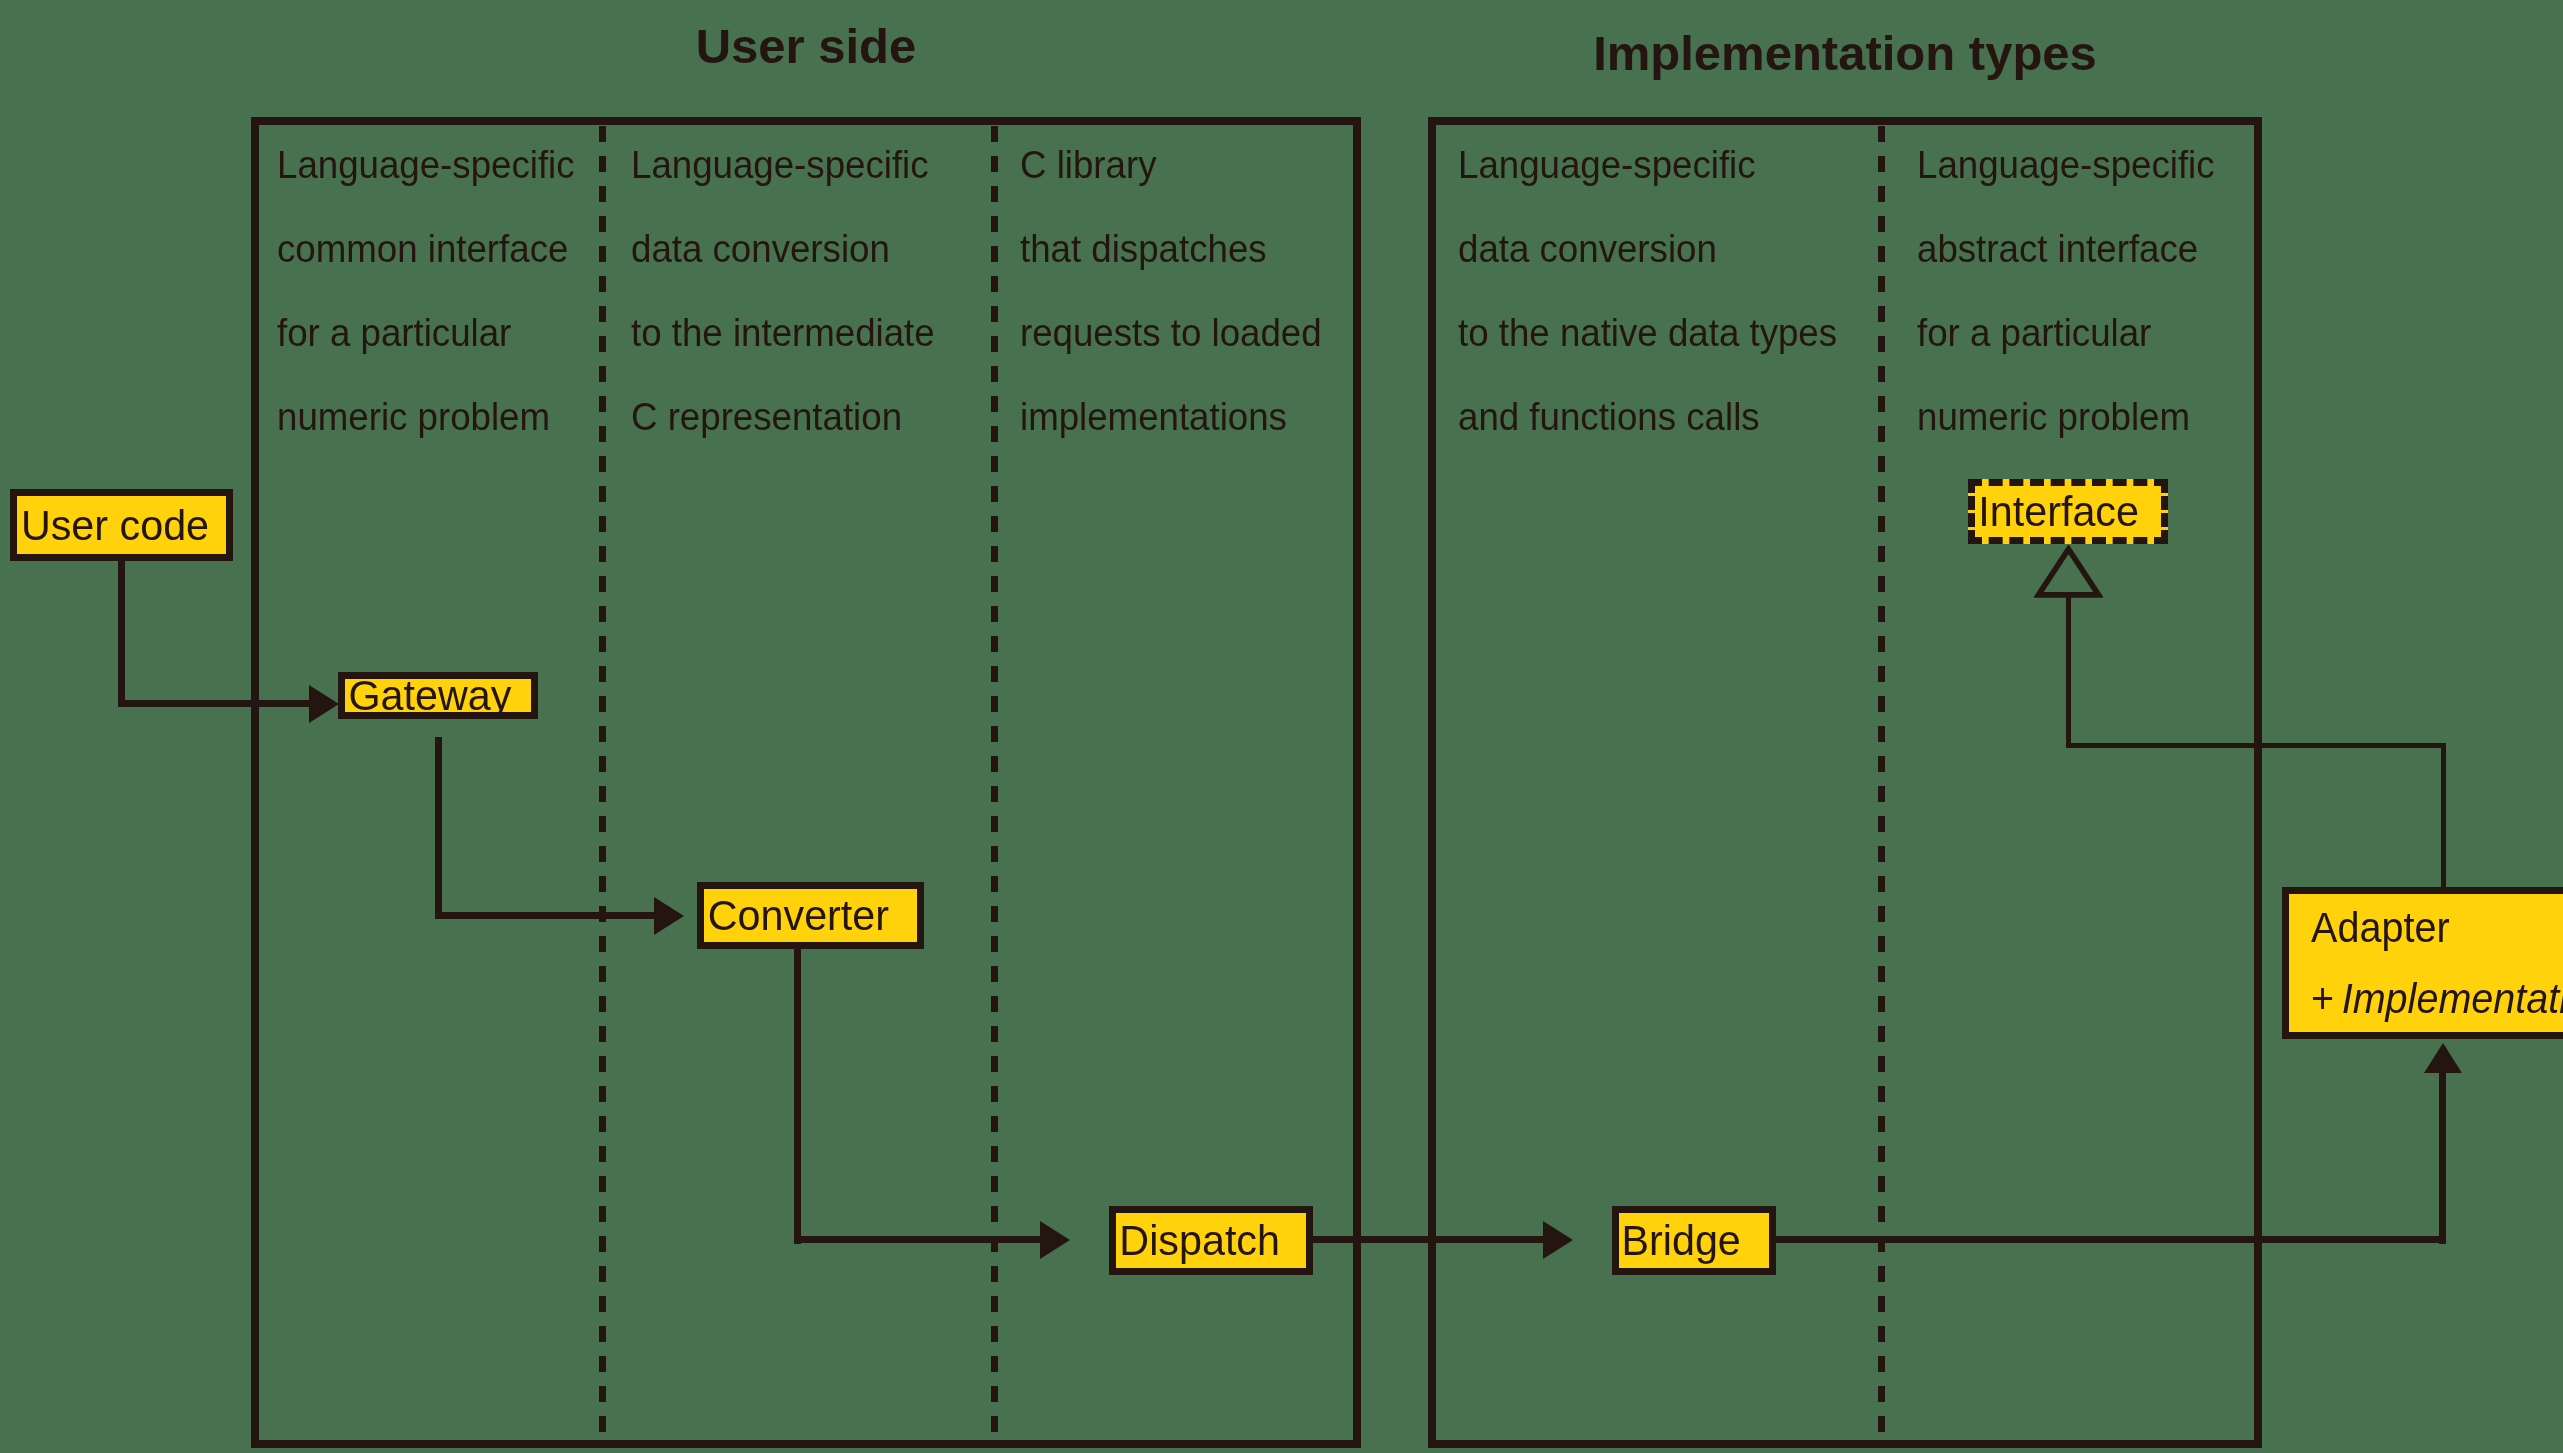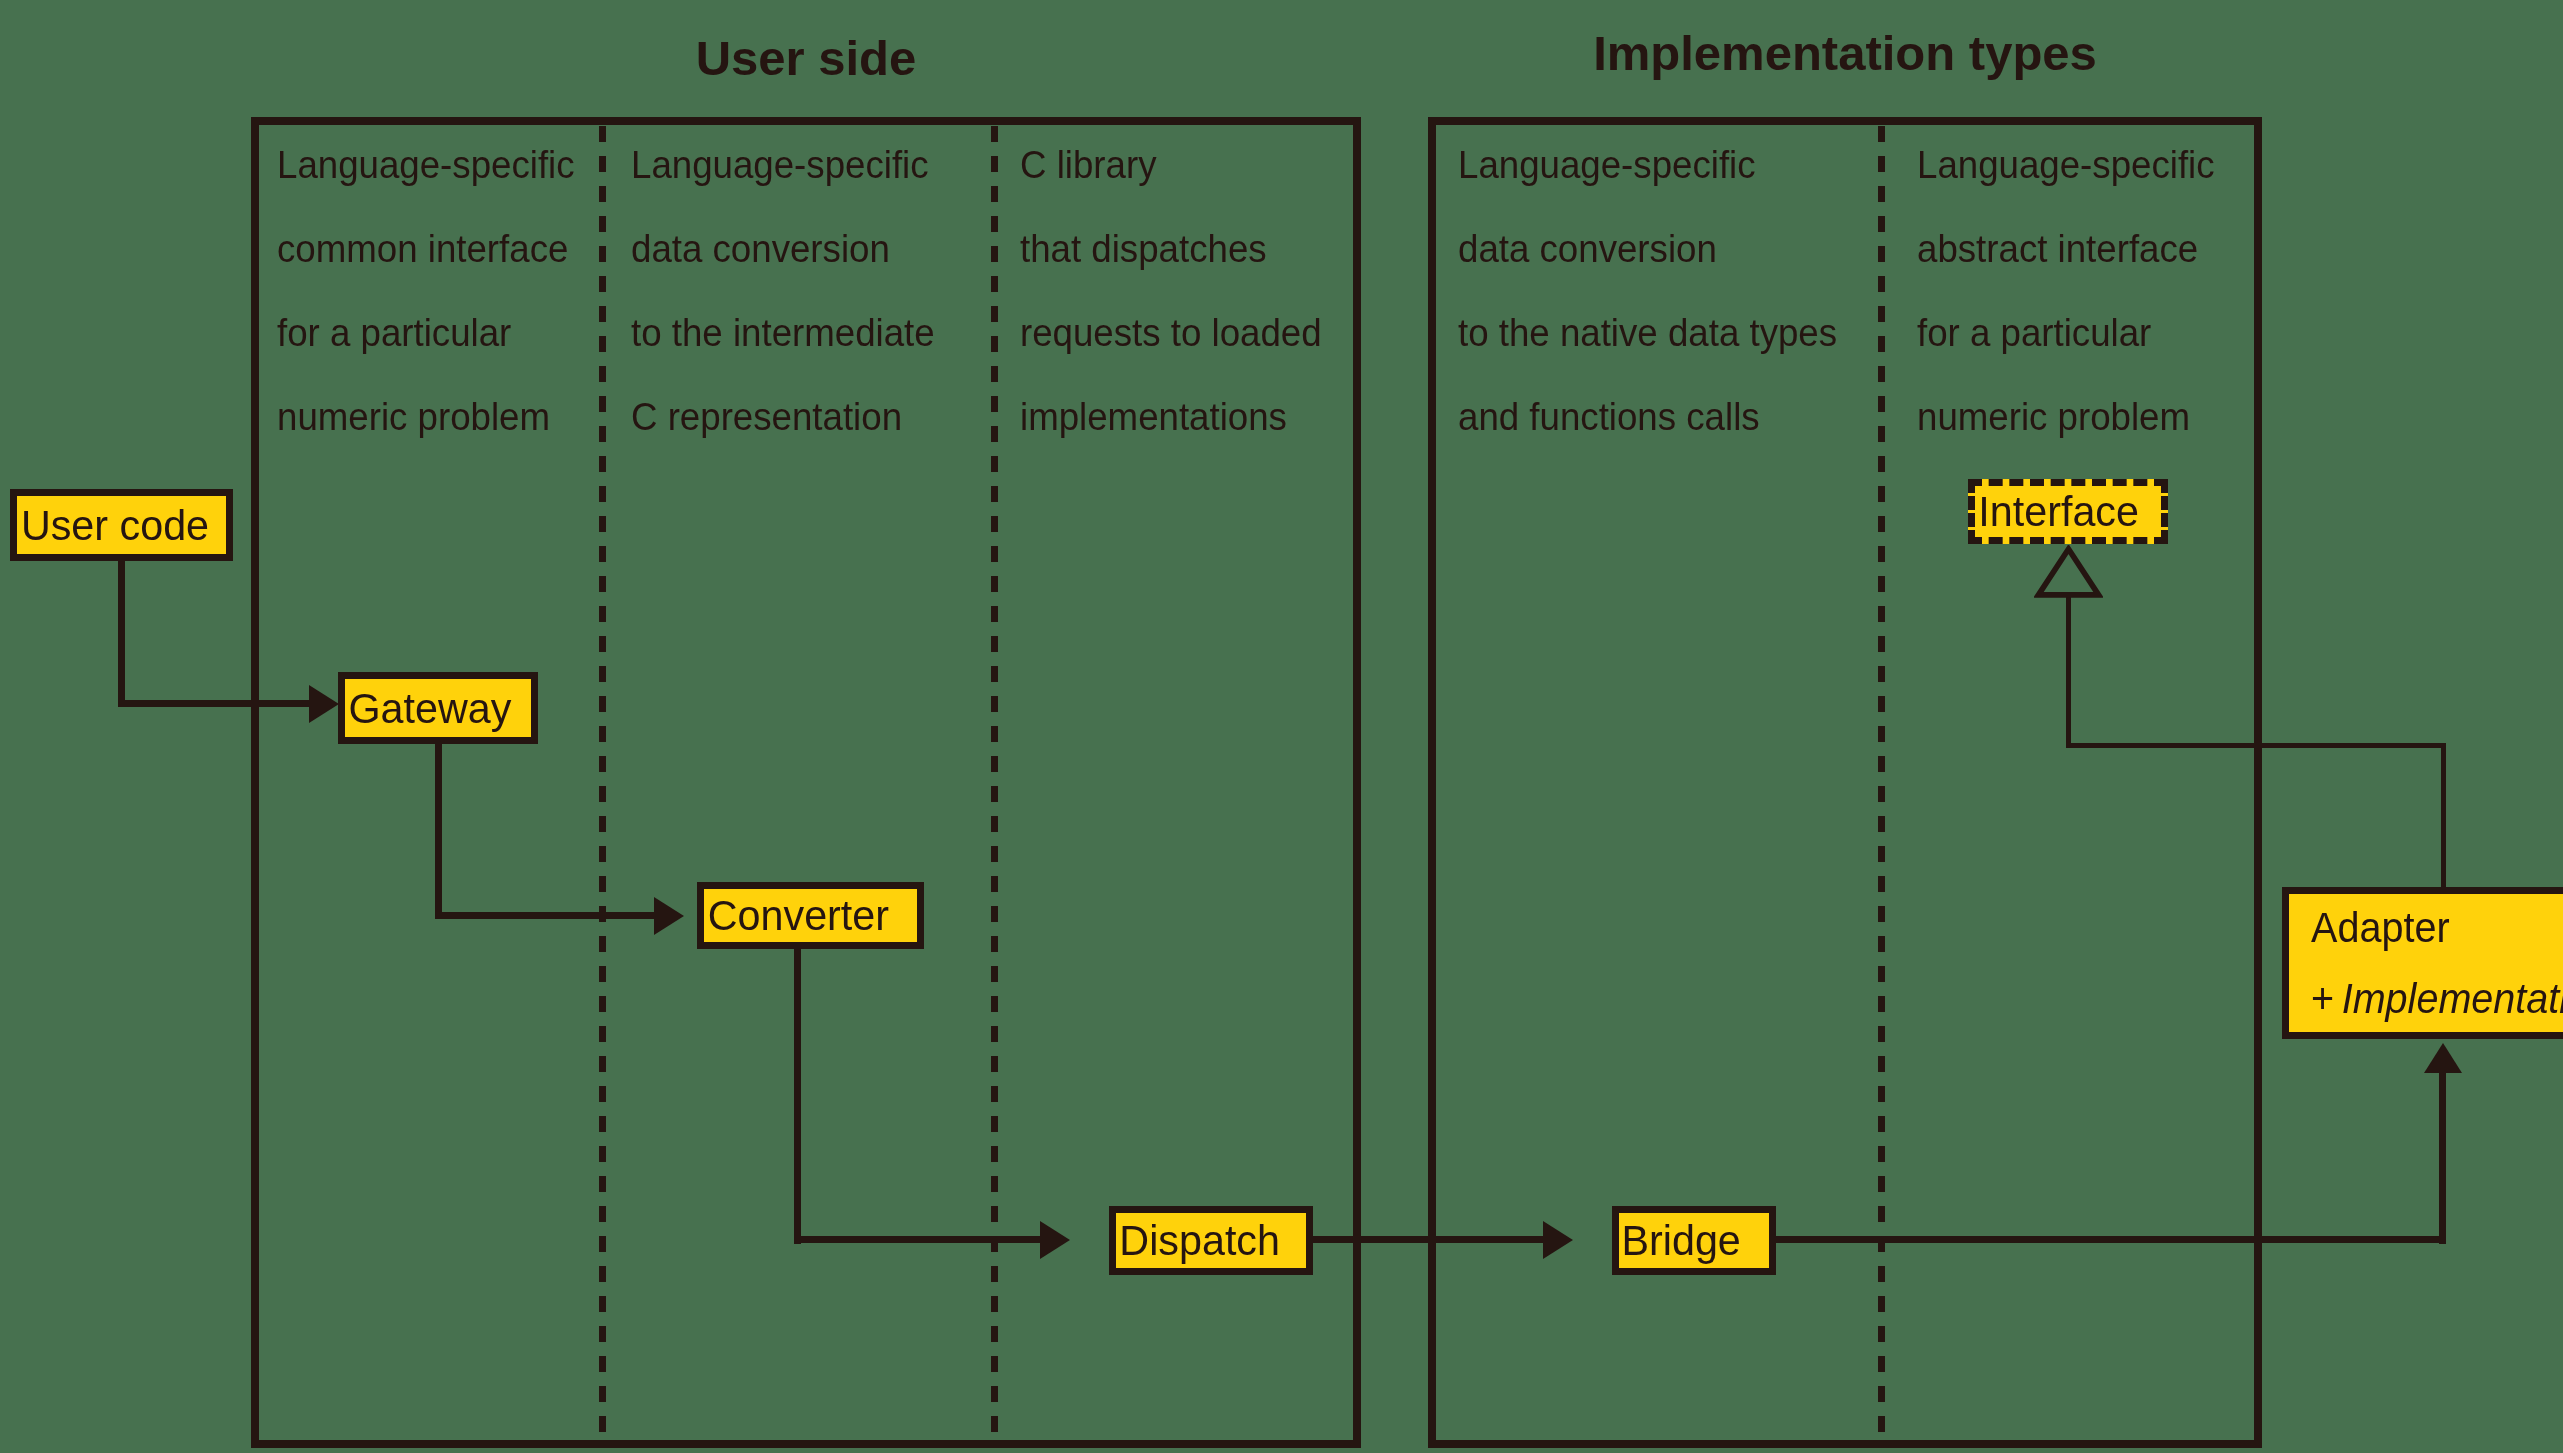--- a/index.html
+++ b/index.html
@@ -54,21 +54,21 @@
     border-left:19px solid transparent;border-right:19px solid transparent;
     border-bottom:30px solid var(--ink);
   }
   svg{display:block;}
 </style>
 </head>
 <body>
 
 <div id="root">
 
-  <div class="title" style="left:251px;top:30px;width:1110px;">User side</div>
+  <div class="title" style="left:251px;top:18px;width:1110px;">User side</div>
   <div class="title" style="left:1428px;top:24.6px;width:834px;">Implementation types</div>
 
   <div class="panel" style="left:251px;top:117px;width:1110px;height:1331px;"></div>
   <div class="panel" style="left:1428px;top:117px;width:834px;height:1331px;"></div>
 
   <div class="divider" style="left:599px;top:126px;height:1313px;"></div>
   <div class="divider" style="left:991px;top:126px;height:1313px;"></div>
   <div class="divider" style="left:1878px;top:126px;height:1313px;"></div>
 
   <div class="coltext" style="left:277px;top:123px;">
@@ -126,21 +126,21 @@
   <div class="thin-h" style="left:2066px;top:743px;width:379px;"></div>
   <div class="thin-v" style="left:2441px;top:743px;height:145px;"></div>
   <svg style="position:absolute;left:2034px;top:545px;" width="69" height="54" viewBox="0 0 134 106">
     <polygon points="67,8 126,98 8,98" fill="var(--background)" stroke="var(--ink)" stroke-width="11"></polygon>
   </svg>
 
   <div class="node" style="left:10.3px;top:489px;width:223px;height:72px;">
     <span class="label-text">User code</span>
   </div>
 
-  <div class="node" style="left:338px;top:672px;width:200px;height:72px;">
+  <div class="node" style="left:338px;top:672px;width:200px;height:47px;">
     <span class="label-text">Gateway</span>
   </div>
 
   <div class="node" style="left:684px;top:882px;width:227px;height:67px;margin-left:13px;">
     <span class="label-text">Converter</span>
   </div>
 
   <div class="node" style="left:1069px;top:1206px;width:204px;height:69px;margin-left:40px;">
     <span class="label-text">Dispatch</span>
   </div>

